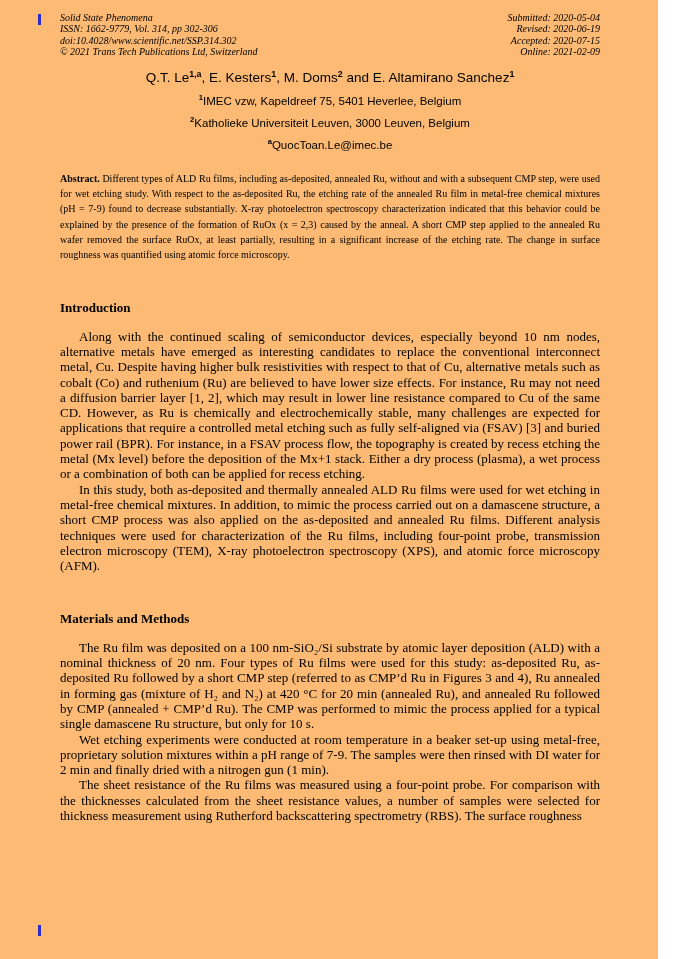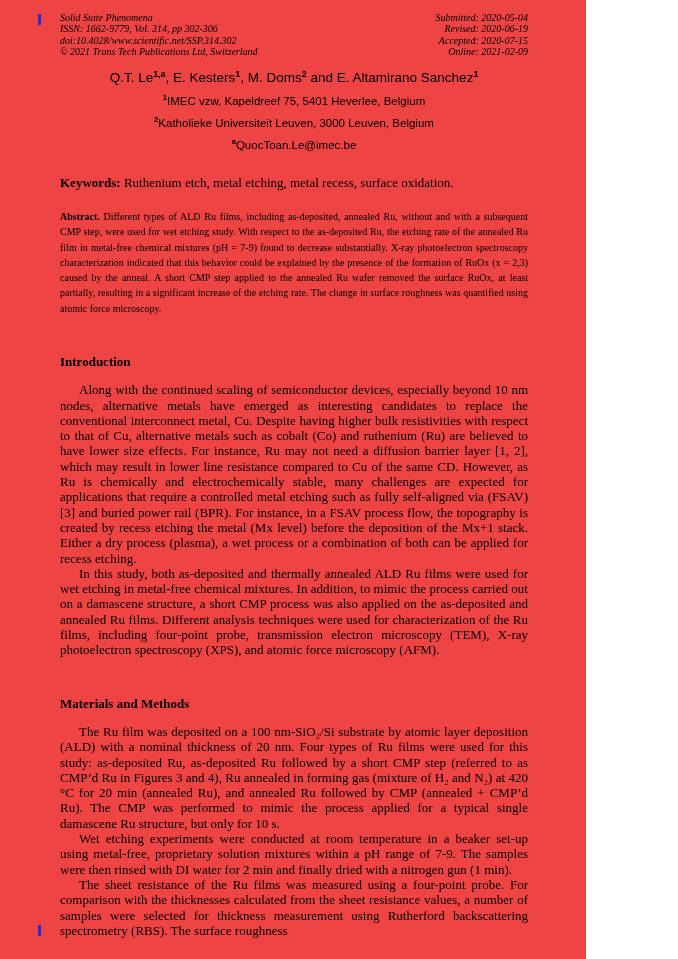--- a/index.html
+++ b/index.html
@@ -1,21 +1,21 @@
 <!DOCTYPE html>
 <html><head>
 <meta charset="utf-8">
 <style>
   * { margin: 0; padding: 0; box-sizing: border-box; }
   html, body { background: #ffffff; }
   .page {
     position: relative;
-    width: 586px;
+    width: 658px;
     height: 959px;
-    background: #ef4444;
+    background: #fdba74;
     color: #000000;
     padding: 12px 58px 0 60px;
     overflow: hidden;
     font-family: "Liberation Serif", "DejaVu Serif", serif;
   }
   .margin-marker {
     position: absolute;
     width: 3px;
     height: 11px;
     background: #2b2bd0;
@@ -113,21 +113,20 @@
 
     <div class="authors-line"><span>Q.T. Le</span><sup>1,a</sup><span>, E. Kesters</span><sup>1</sup><span>, M. Doms</span><sup>2</sup><span> and E. Altamirano Sanchez</span><sup>1</sup></div>
 
     <div class="affiliation-line"><sup>1</sup><span>IMEC vzw, Kapeldreef 75, 5401 Heverlee, Belgium</span></div>
 
     <div class="affiliation-line"><sup>2</sup><span>Katholieke Universiteit Leuven, 3000 Leuven, Belgium</span></div>
 
     <div class="affiliation-line"><sup>a</sup><span>QuocToan.Le@imec.be</span></div>
   </div>
 
-  <p class="keywords"><b>Keywords:</b><span> Ruthenium etch, metal etching, metal recess, surface oxidation.</span></p>
 
   <p class="abstract"><b>Abstract.</b><span> Different types of ALD Ru films, including as-deposited, annealed Ru, without and with a subsequent CMP step, were used for wet etching study. With respect to the as-deposited Ru, the etching rate of the annealed Ru film in metal-free chemical mixtures (pH = 7-9) found to decrease substantially. X-ray photoelectron spectroscopy characterization indicated that this behavior could be explained by the presence of the formation of RuOx (x = 2,3) caused by the anneal. A short CMP step applied to the annealed Ru wafer removed the surface RuOx, at least partially, resulting in a significant increase of the etching rate. The change in surface roughness was quantified using atomic force microscopy.</span></p>
 
   <section class="section">
     <h2 class="section-heading">Introduction</h2>
     <p class="body-para">Along with the continued scaling of semiconductor devices, especially beyond 10 nm nodes, alternative metals have emerged as interesting candidates to replace the conventional interconnect metal, Cu. Despite having higher bulk resistivities with respect to that of Cu, alternative metals such as cobalt (Co) and ruthenium (Ru) are believed to have lower size effects. For instance, Ru may not need a diffusion barrier layer [1, 2], which may result in lower line resistance compared to Cu of the same CD. However, as Ru is chemically and electrochemically stable, many challenges are expected for applications that require a controlled metal etching such as fully self-aligned via (FSAV) [3] and buried power rail (BPR). For instance, in a FSAV process flow, the topography is created by recess etching the metal (Mx level) before the deposition of the Mx+1 stack. Either a dry process (plasma), a wet process or a combination of both can be applied for recess etching.</p>
     <p class="body-para">In this study, both as-deposited and thermally annealed ALD Ru films were used for wet etching in metal-free chemical mixtures. In addition, to mimic the process carried out on a damascene structure, a short CMP process was also applied on the as-deposited and annealed Ru films. Different analysis techniques were used for characterization of the Ru films, including four-point probe, transmission electron microscopy (TEM), X-ray photoelectron spectroscopy (XPS), and atomic force microscopy (AFM).</p>
   </section>
 
   <section class="section">

